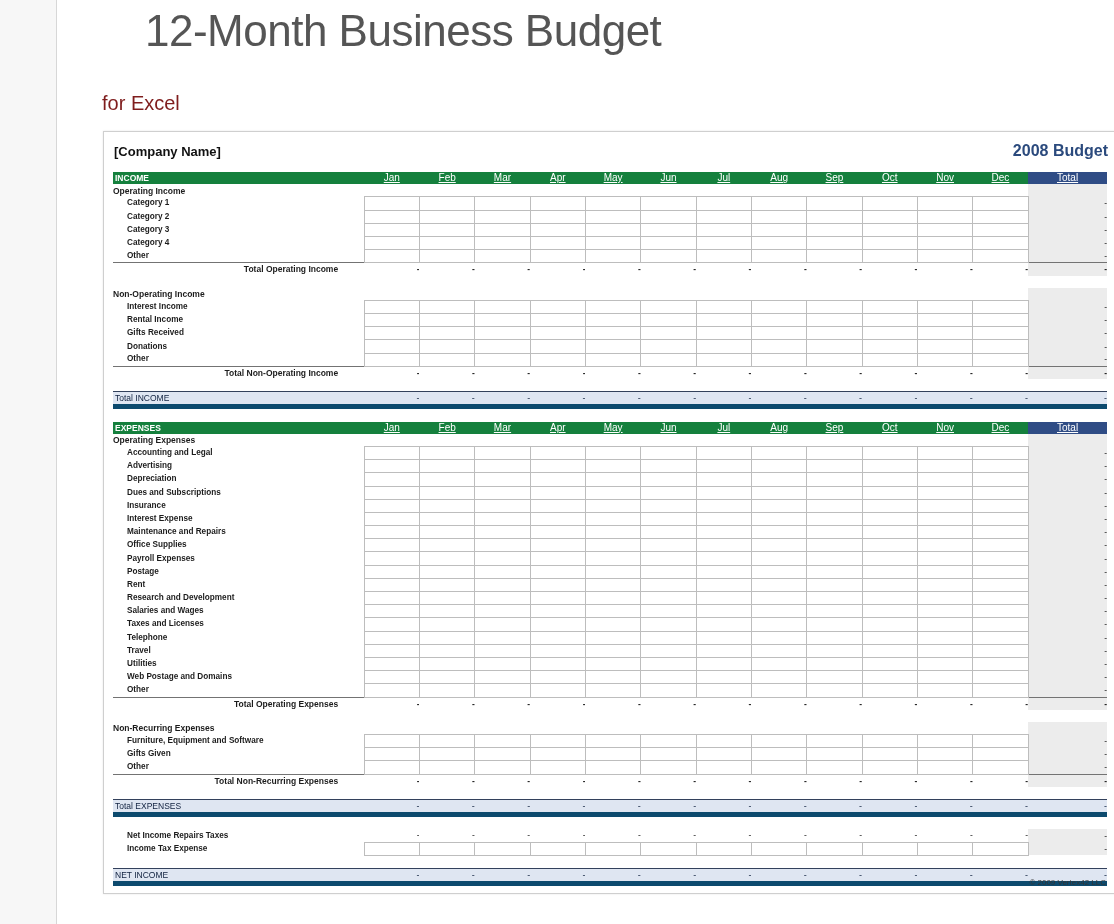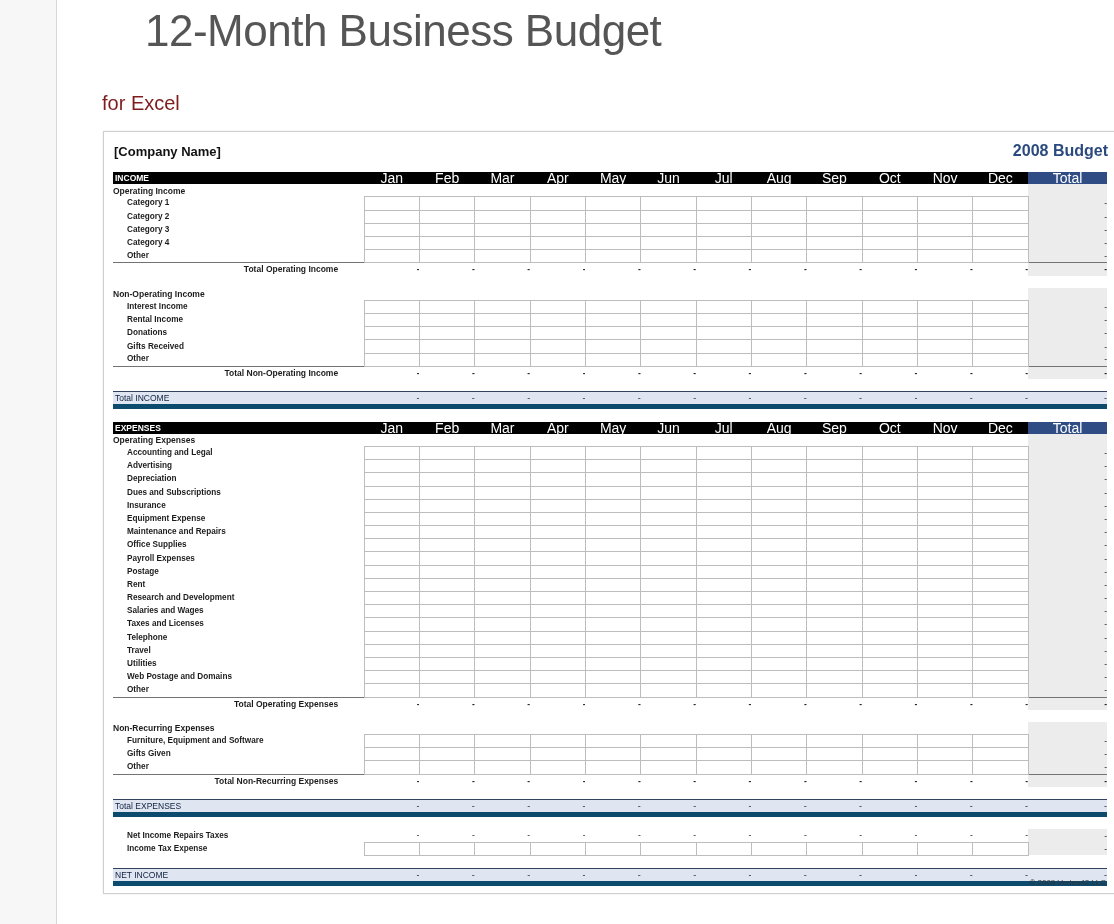--- a/index.html
+++ b/index.html
@@ -97,30 +97,30 @@
     line-height: 12px;
     vertical-align: middle;
     white-space: nowrap;
     overflow: hidden;
   }
   col.c-label { width: 236px; }
   col.c-mon   { width: 52px; }
   col.c-total { width: 74px; }
 
   .hdr-band td {
-    background: #000000;
+    background: #15803d;
     color: #ffffff;
     font-weight: bold;
     font-size: 9.5px;
     height: 13px;
   }
   .hdr-band td.mon, .hdr-band td.tot {
     text-align: center;
     font-weight: normal;
-    font-size: 14px;
+    font-size: 10px;
     text-decoration: underline;
   }
   .hdr-band td.lbl { padding-left: 2px; }
 
   td.mon, td.tot {
     text-align: right;
     padding-right: 4px;
   }
   td.tot { background: #ececec; }
 
@@ -386,37 +386,37 @@
             <td class="mon "></td>
             <td class="mon "></td>
             <td class="mon "></td>
             <td class="mon "></td>
             <td class="mon "></td>
             <td class="mon "></td>
             <td class="mon "></td>
             <td class="tot">-</td>
           </tr>
           <tr class="item">
+            <td class="lbl">Gifts Received</td>
+            <td class="mon "></td>
+            <td class="mon "></td>
+            <td class="mon "></td>
+            <td class="mon "></td>
+            <td class="mon "></td>
+            <td class="mon "></td>
+            <td class="mon "></td>
+            <td class="mon "></td>
+            <td class="mon "></td>
+            <td class="mon "></td>
+            <td class="mon "></td>
+            <td class="mon "></td>
+            <td class="tot">-</td>
+          </tr>
+          <tr class="item">
             <td class="lbl">Donations</td>
-            <td class="mon "></td>
-            <td class="mon "></td>
-            <td class="mon "></td>
-            <td class="mon "></td>
-            <td class="mon "></td>
-            <td class="mon "></td>
-            <td class="mon "></td>
-            <td class="mon "></td>
-            <td class="mon "></td>
-            <td class="mon "></td>
-            <td class="mon "></td>
-            <td class="mon "></td>
-            <td class="tot">-</td>
-          </tr>
-          <tr class="item">
-            <td class="lbl">Gifts Received</td>
             <td class="mon "></td>
             <td class="mon "></td>
             <td class="mon "></td>
             <td class="mon "></td>
             <td class="mon "></td>
             <td class="mon "></td>
             <td class="mon "></td>
             <td class="mon "></td>
             <td class="mon "></td>
             <td class="mon "></td>
@@ -584,21 +584,21 @@
             <td class="mon "></td>
             <td class="mon "></td>
             <td class="mon "></td>
             <td class="mon "></td>
             <td class="mon "></td>
             <td class="mon "></td>
             <td class="mon "></td>
             <td class="tot">-</td>
           </tr>
           <tr class="item">
-            <td class="lbl">Equipment Expense</td>
+            <td class="lbl">Interest Expense</td>
             <td class="mon "></td>
             <td class="mon "></td>
             <td class="mon "></td>
             <td class="mon "></td>
             <td class="mon "></td>
             <td class="mon "></td>
             <td class="mon "></td>
             <td class="mon "></td>
             <td class="mon "></td>
             <td class="mon "></td>

